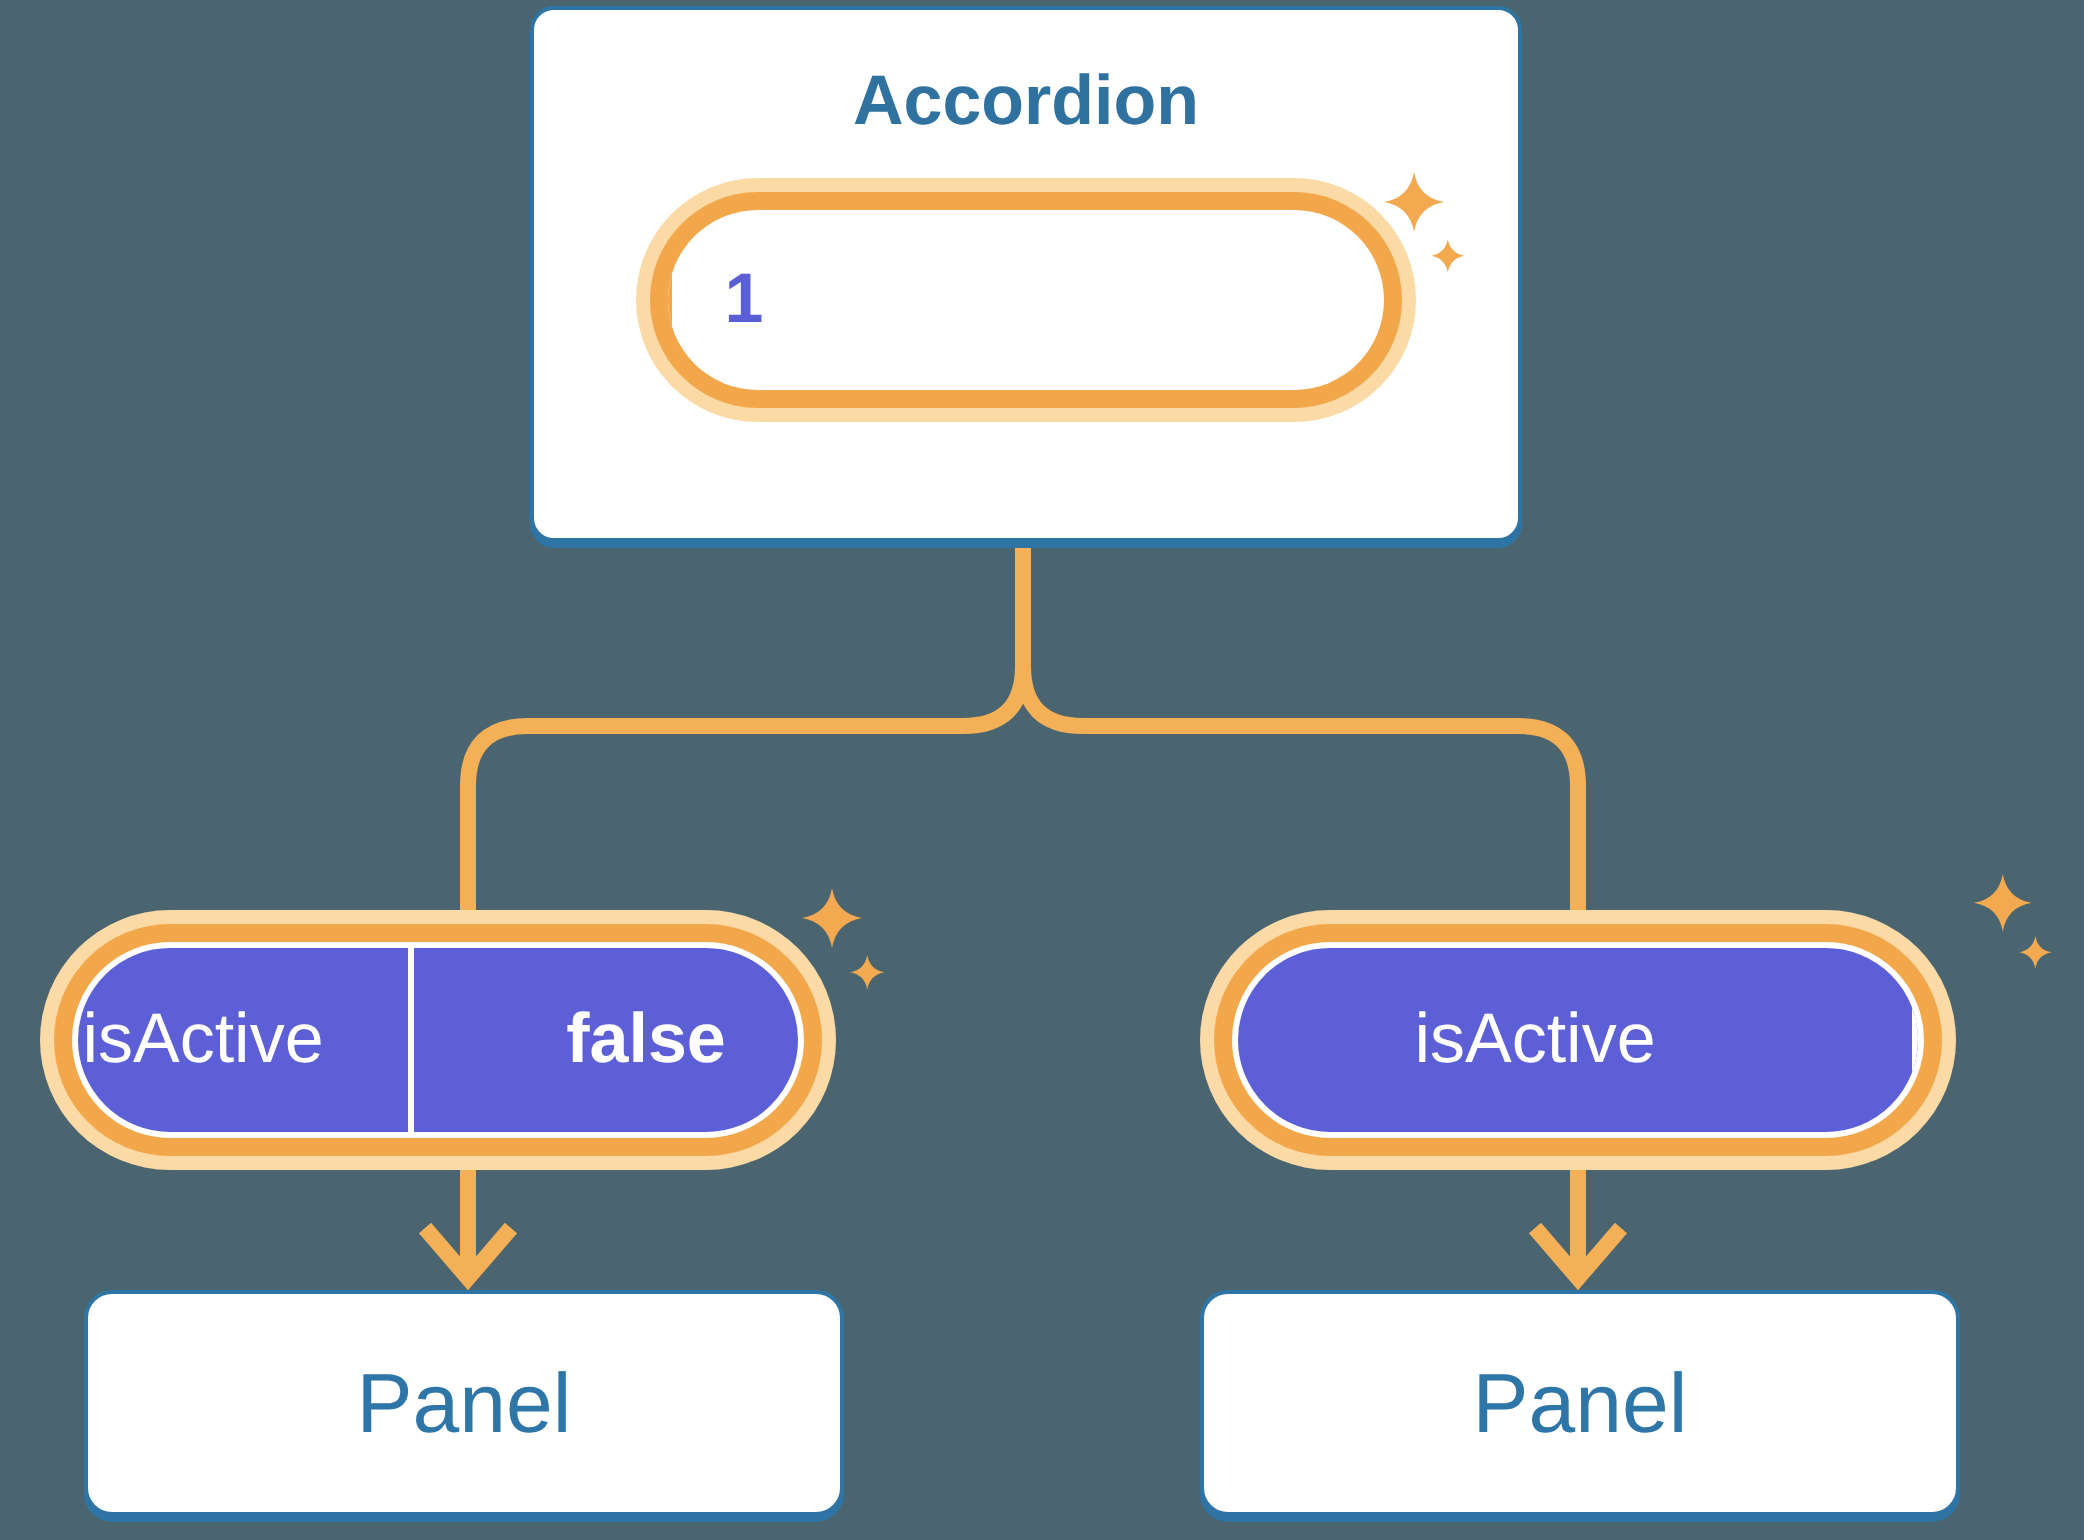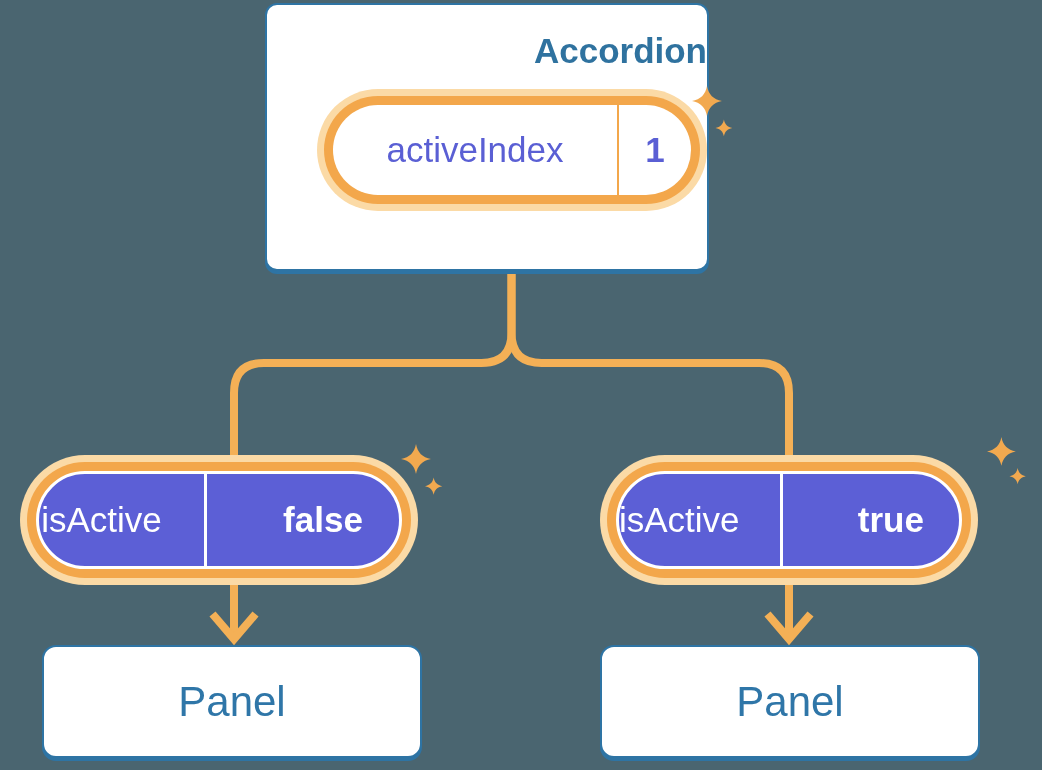--- a/index.html
+++ b/index.html
@@ -27,21 +27,21 @@
   svg.connectors{position:absolute;left:0;top:0;width:1042px;height:770px;}
   .line{stroke:var(--orange-line);stroke-width:8;fill:none;}
 
   .card{
     position:absolute;
     background:#ffffff;
     border:2px solid var(--card-border);
     box-shadow:0 3px 0 0 var(--card-border);
     display:flex;flex-direction:column;align-items:center;
   }
-  .root-card{left:265px;top:3px;width:444px;height:268px;border-radius:12px;align-items:flex-end;}
+  .root-card{left:265px;top:3px;width:496px;height:268px;border-radius:12px;}
   .card-title{
     margin-top:26px;
     font-size:35px;font-weight:600;color:var(--title-text);
   }
   .panel-card{width:380px;height:113px;border-radius:14px;justify-content:center;}
   .panel-left{left:42px;top:645px;}
   .panel-right{left:600px;top:645px;}
   .panel-label{font-size:42px;font-weight:500;color:var(--blue-text);}
 
   .pill-outer{
@@ -105,21 +105,20 @@
       <path class="line" d="M789 584 L789 638"></path>
       <path class="line" d="M767.5 614 L789 639 L810.5 614"></path>
     </g>
   </svg>
 
   <div class="card root-card">
     <div class="card-title">Accordion</div>
     <div class="pill-outer state-pill">
       <div class="pill-mid">
         <div class="pill-inner white">
-          <div class="pill-cell cell-grow">activeIndex</div>
           <div class="pill-divider divider-orange"></div>
           <div class="pill-cell value-cell">1</div>
         </div>
       </div>
     </div>
   </div>
 
   <svg class="sparkles sp-root" width="48" height="54" viewBox="0 0 48 54" aria-hidden="true">
     <path transform="scale(1.25)" d="M12 0 C13.2 6.8 17.2 10.8 24 12 C17.2 13.2 13.2 17.2 12 24 C10.8 17.2 6.8 13.2 0 12 C6.8 10.8 10.8 6.8 12 0 Z"></path>
     <path transform="translate(23.5,33.5) scale(0.7)" d="M12 0 C13.2 6.8 17.2 10.8 24 12 C17.2 13.2 13.2 17.2 12 24 C10.8 17.2 6.8 13.2 0 12 C6.8 10.8 10.8 6.8 12 0 Z"></path>
@@ -138,21 +137,20 @@
   <svg class="sparkles sp-left" width="48" height="54" viewBox="0 0 48 54" aria-hidden="true">
     <path transform="scale(1.25)" d="M12 0 C13.2 6.8 17.2 10.8 24 12 C17.2 13.2 13.2 17.2 12 24 C10.8 17.2 6.8 13.2 0 12 C6.8 10.8 10.8 6.8 12 0 Z"></path>
     <path transform="translate(24,33.5) scale(0.72)" d="M12 0 C13.2 6.8 17.2 10.8 24 12 C17.2 13.2 13.2 17.2 12 24 C10.8 17.2 6.8 13.2 0 12 C6.8 10.8 10.8 6.8 12 0 Z"></path>
   </svg>
 
   <div class="pill-outer prop-pill prop-right">
     <div class="pill-mid">
       <div class="pill-inner purple">
         <div class="pill-cell cell-grow">isActive</div>
         <div class="pill-divider divider-white"></div>
-        <div class="pill-cell value-cell">true</div>
       </div>
     </div>
   </div>
 
   <svg class="sparkles sp-right" width="46" height="50" viewBox="0 0 46 50" aria-hidden="true">
     <path transform="scale(1.2)" d="M12 0 C13.2 6.8 17.2 10.8 24 12 C17.2 13.2 13.2 17.2 12 24 C10.8 17.2 6.8 13.2 0 12 C6.8 10.8 10.8 6.8 12 0 Z"></path>
     <path transform="translate(22.5,31) scale(0.68)" d="M12 0 C13.2 6.8 17.2 10.8 24 12 C17.2 13.2 13.2 17.2 12 24 C10.8 17.2 6.8 13.2 0 12 C6.8 10.8 10.8 6.8 12 0 Z"></path>
   </svg>
 
   <div class="card panel-card panel-left">

